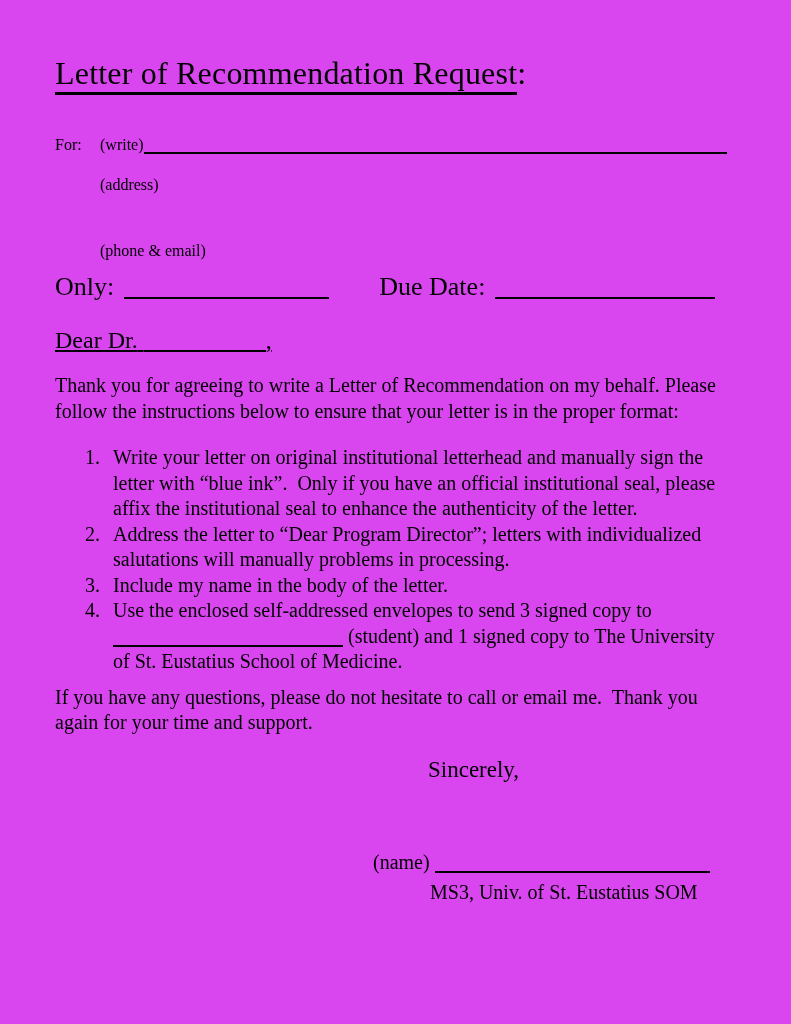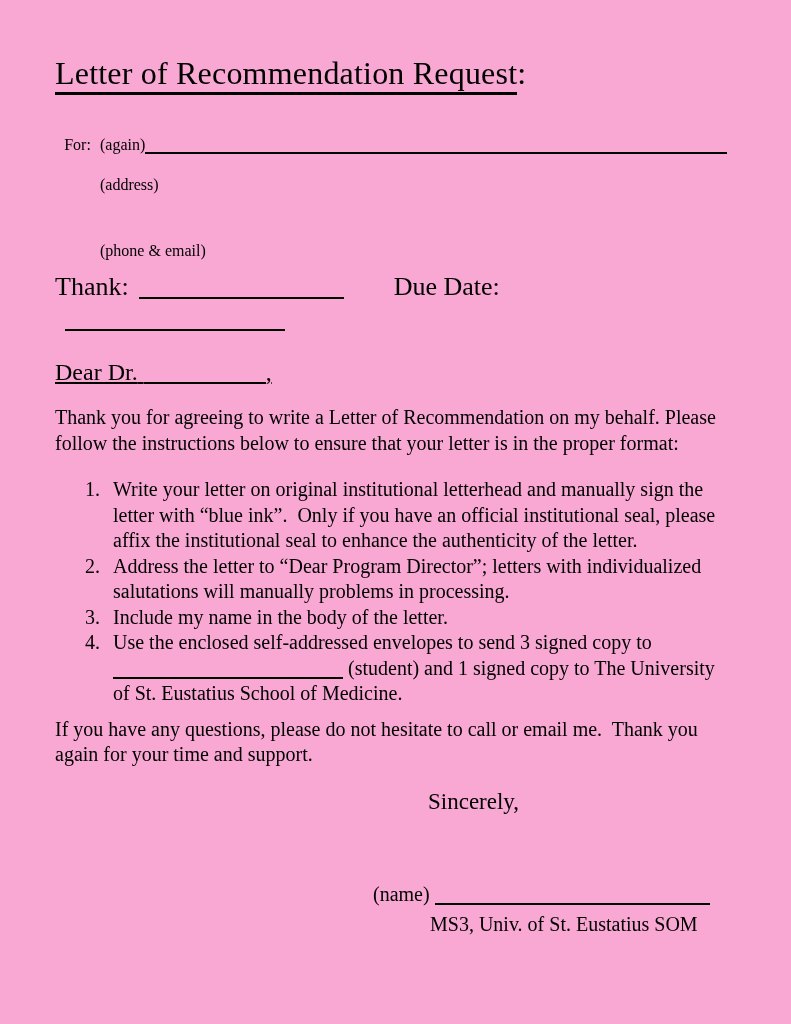--- a/index.html
+++ b/index.html
@@ -4,21 +4,21 @@
 <style>
   html, body {
     margin: 0;
     padding: 0;
     background: #ffffff;
   }
   .page {
     position: relative;
     width: 791px;
     height: 1024px;
-    background: #f9a8d4;
+    background: #d946ef;
     color: #000000;
     font-family: "Liberation Serif", "DejaVu Serif", serif;
     padding: 0 64px 0 55px;
     box-sizing: border-box;
     overflow: hidden;
   }
   .bound { white-space: pre-wrap; }
 
   
   .doc-title {
@@ -40,21 +40,20 @@
     align-items: baseline;
     line-height: 20px;
     margin-bottom: 20px;
   }
   .for-row:last-child { margin-bottom: 0; margin-top: 22px; }
   .for-row.indented { padding-left: 45px; flex-direction: column; }
   .for-label {
     display: inline-block;
     width: 45px;
     flex: 0 0 45px;
-    text-align: center;
   }
   .fill-line {
     flex: 1;
     border-bottom: 2px solid #000;
     position: relative;
     top: 4px;
     height: 2px;
   }
 
   
@@ -103,37 +102,37 @@
 </head>
 <body>
 
 <div class="page">
 
   <h1 class="doc-title"><span class="title-underline">Letter of Recommendation Request</span><span>:</span></h1>
 
   <div class="for-block">
     <div class="for-row">
       <span class="for-label">For:</span>
-      <span>(again)</span>
+      <span>(write)</span>
       <span class="fill-line"></span>
     </div>
     <div class="for-row indented">
       <span>(address)</span>
       <span class="fill-line"></span>
     </div>
     <div class="for-row indented">
       <span class="fill-line"></span>
     </div>
     <div class="for-row indented">
       <span>(phone &amp; email)</span>
       <span class="fill-line"></span>
     </div>
   </div>
 
-  <div class="date-row"><span>Thank:</span><span class="blank blank-date"></span><span class="due-date-label">Due Date:</span><span class="blank blank-due"></span></div>
+  <div class="date-row"><span>Only:</span><span class="blank blank-date"></span><span class="due-date-label">Due Date:</span><span class="blank blank-due"></span></div>
 
   <div class="dear-row"><span>Dear Dr.</span> <span class="blank blank-dear"></span><span>,</span></div>
 
   <div class="para intro-para"><span class="bound">Thank you for agreeing to write a Letter of Recommendation on my behalf. Please follow the instructions below to ensure that your letter is in the proper format:</span></div>
 
   <div class="instruction-list">
     <div class="list-item">
       <span class="li-num">1.</span>
       <span class="li-text bound">Write your letter on original institutional letterhead and manually sign the letter with “blue ink”.  Only if you have an official institutional seal, please affix the institutional seal to enhance the authenticity of the letter.</span>
     </div>

